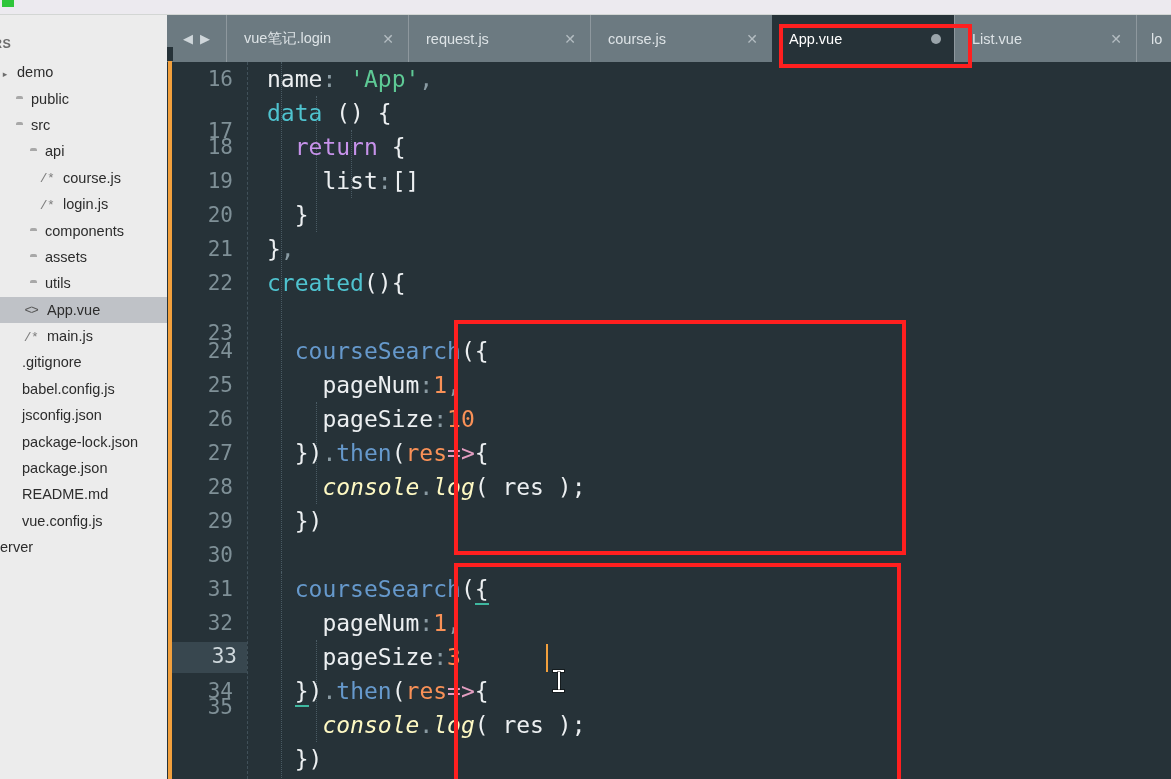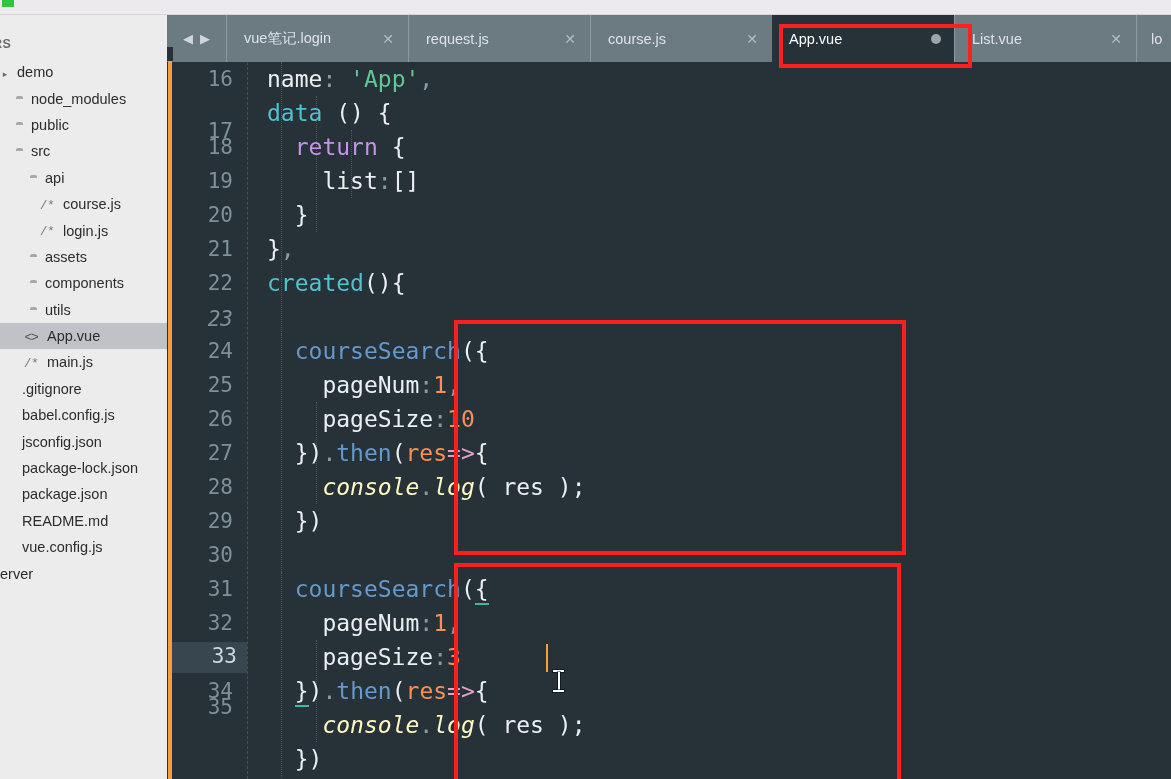--- a/index.html
+++ b/index.html
@@ -329,25 +329,20 @@
     <div class="explorer-title">ERS</div>
     <div class="tree" id="tree">
         <div class="tree-row">
           <span style="display: inline-block;"></span>
           <span class="tree-ico" style="margin-right: 7px; width: 10px;"><span class="ic-chev">▸</span></span>
           <span class="tree-label">demo</span>
         </div>
         <div class="tree-row">
           <span style="display: inline-block; width: 8px;"></span>
           <span class="tree-ico" style="margin-right: 7px; width: 16px;"><span class="ic-folder"></span></span>
-          <span class="tree-label">node_modules</span>
-        </div>
-        <div class="tree-row">
-          <span style="display: inline-block; width: 8px;"></span>
-          <span class="tree-ico" style="margin-right: 7px; width: 16px;"><span class="ic-folder"></span></span>
           <span class="tree-label">public</span>
         </div>
         <div class="tree-row">
           <span style="display: inline-block; width: 8px;"></span>
           <span class="tree-ico" style="margin-right: 7px; width: 16px;"><span class="ic-folder open"></span></span>
           <span class="tree-label">src</span>
         </div>
         <div class="tree-row">
           <span style="display: inline-block; width: 22px;"></span>
           <span class="tree-ico" style="margin-right: 7px; width: 16px;"><span class="ic-folder open"></span></span>
@@ -359,26 +354,26 @@
           <span class="tree-label">course.js</span>
         </div>
         <div class="tree-row">
           <span style="display: inline-block; width: 38px;"></span>
           <span class="tree-ico" style="margin-right: 7px; width: 18px;"><span class="ic-js">/*</span></span>
           <span class="tree-label">login.js</span>
         </div>
         <div class="tree-row">
           <span style="display: inline-block; width: 22px;"></span>
           <span class="tree-ico" style="margin-right: 7px; width: 16px;"><span class="ic-folder"></span></span>
+          <span class="tree-label">components</span>
+        </div>
+        <div class="tree-row">
+          <span style="display: inline-block; width: 22px;"></span>
+          <span class="tree-ico" style="margin-right: 7px; width: 16px;"><span class="ic-folder"></span></span>
           <span class="tree-label">assets</span>
-        </div>
-        <div class="tree-row">
-          <span style="display: inline-block; width: 22px;"></span>
-          <span class="tree-ico" style="margin-right: 7px; width: 16px;"><span class="ic-folder"></span></span>
-          <span class="tree-label">components</span>
         </div>
         <div class="tree-row">
           <span style="display: inline-block; width: 22px;"></span>
           <span class="tree-ico" style="margin-right: 7px; width: 16px;"><span class="ic-folder"></span></span>
           <span class="tree-label">utils</span>
         </div>
         <div class="tree-row selected">
           <span style="display: inline-block; width: 22px;"></span>
           <span class="tree-ico" style="margin-right: 7px; width: 18px;"><span class="ic-vue">&lt;&gt;</span></span>
           <span class="tree-label">App.vue</span>
@@ -469,21 +464,21 @@
 
     <div class="code-surface">
       <div class="gutter" id="gutter">
           <div class="gut-num" style="top: 0px;">16</div>
           <div class="gut-num" style="top: 52px;">17</div>
           <div class="gut-num" style="top: 68px;">18</div>
           <div class="gut-num" style="top: 102px;">19</div>
           <div class="gut-num" style="top: 136px;">20</div>
           <div class="gut-num" style="top: 170px;">21</div>
           <div class="gut-num" style="top: 204px;">22</div>
-          <div class="gut-num" style="top: 240px; font-style: italic;">23</div>
+          <div class="gut-num" style="top: 254px;">23</div>
           <div class="gut-num" style="top: 272px;">24</div>
           <div class="gut-num" style="top: 306px;">25</div>
           <div class="gut-num" style="top: 340px;">26</div>
           <div class="gut-num" style="top: 374px;">27</div>
           <div class="gut-num" style="top: 408px;">28</div>
           <div class="gut-num" style="top: 442px;">29</div>
           <div class="gut-num" style="top: 476px;">30</div>
           <div class="gut-num" style="top: 510px;">31</div>
           <div class="gut-num" style="top: 544px;">32</div>
           <div class="cur-line-gutter" style="top: 580px;">

